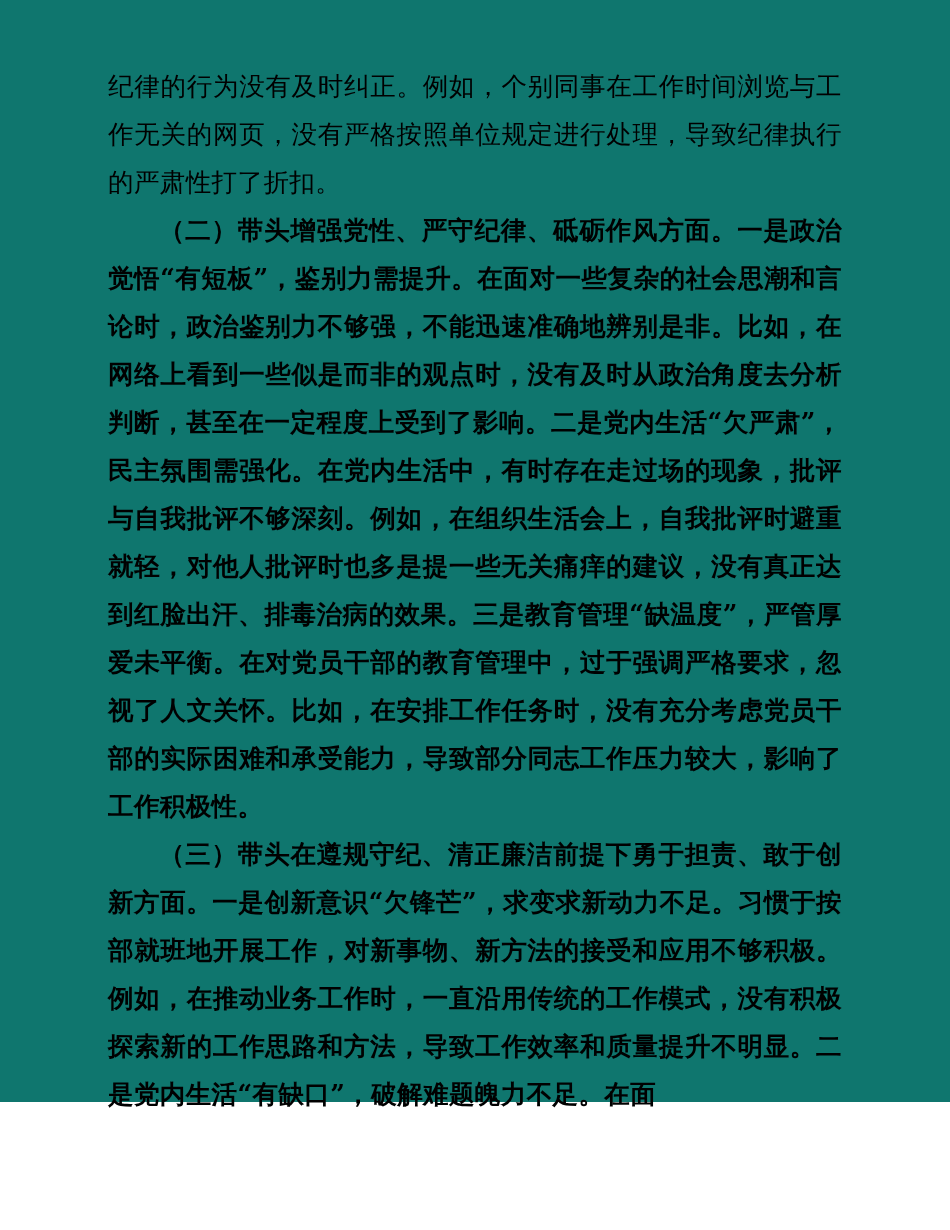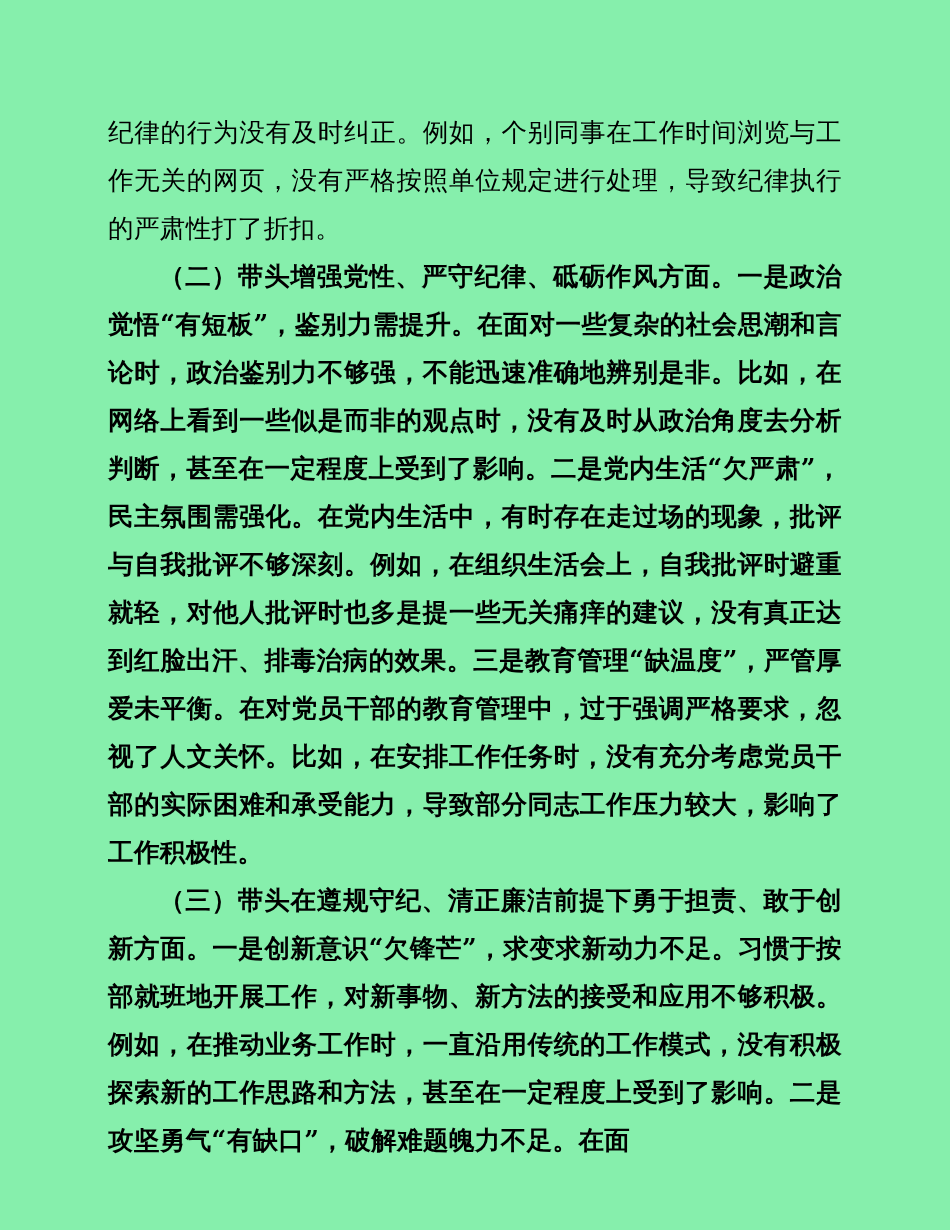--- a/index.html
+++ b/index.html
@@ -10,24 +10,24 @@
   body {
     width: 950px;
     height: 1230px;
     font-family: "DejaVu Serif", "Liberation Serif", serif;
     color: #000000;
     overflow: hidden;
   }
   .page {
     position: relative;
     width: 950px;
-    height: 1230px;
-    background: #86efac;
+    height: 1102px;
+    background: #0f766e;
     box-sizing: border-box;
-    padding: 108px 108px 70px 108px;
+    padding: 62px 108px 70px 108px;
   }
   .doc-body {
     font-size: 25.5px;
     line-height: 48px;
     text-align: justify;
     text-justify: inter-ideograph;
     letter-spacing: 0.4px;
   }
   .para {
     margin: 0 0 0 0;
@@ -41,15 +41,15 @@
     text-indent: 51px;
   }
 </style>
 </head>
 <body>
 
 <div class="page">
   <div class="doc-body">
     <p class="para">纪律的行为没有及时纠正。例如，个别同事在工作时间浏览与工作无关的网页，没有严格按照单位规定进行处理，导致纪律执行的严肃性打了折扣。</p>
     <p class="para indent">（二）带头增强党性、严守纪律、砥砺作风方面。一是政治觉悟“有短板”，鉴别力需提升。在面对一些复杂的社会思潮和言论时，政治鉴别力不够强，不能迅速准确地辨别是非。比如，在网络上看到一些似是而非的观点时，没有及时从政治角度去分析判断，甚至在一定程度上受到了影响。二是党内生活“欠严肃”，民主氛围需强化。在党内生活中，有时存在走过场的现象，批评与自我批评不够深刻。例如，在组织生活会上，自我批评时避重就轻，对他人批评时也多是提一些无关痛痒的建议，没有真正达到红脸出汗、排毒治病的效果。三是教育管理“缺温度”，严管厚爱未平衡。在对党员干部的教育管理中，过于强调严格要求，忽视了人文关怀。比如，在安排工作任务时，没有充分考虑党员干部的实际困难和承受能力，导致部分同志工作压力较大，影响了工作积极性。</p>
-    <p class="para indent">（三）带头在遵规守纪、清正廉洁前提下勇于担责、敢于创新方面。一是创新意识“欠锋芒”，求变求新动力不足。习惯于按部就班地开展工作，对新事物、新方法的接受和应用不够积极。例如，在推动业务工作时，一直沿用传统的工作模式，没有积极探索新的工作思路和方法，甚至在一定程度上受到了影响。二是攻坚勇气“有缺口”，破解难题魄力不足。在面</p>
+    <p class="para indent">（三）带头在遵规守纪、清正廉洁前提下勇于担责、敢于创新方面。一是创新意识“欠锋芒”，求变求新动力不足。习惯于按部就班地开展工作，对新事物、新方法的接受和应用不够积极。例如，在推动业务工作时，一直沿用传统的工作模式，没有积极探索新的工作思路和方法，导致工作效率和质量提升不明显。二是党内生活“有缺口”，破解难题魄力不足。在面</p>
   </div>
 </div>
 
 </body></html>

